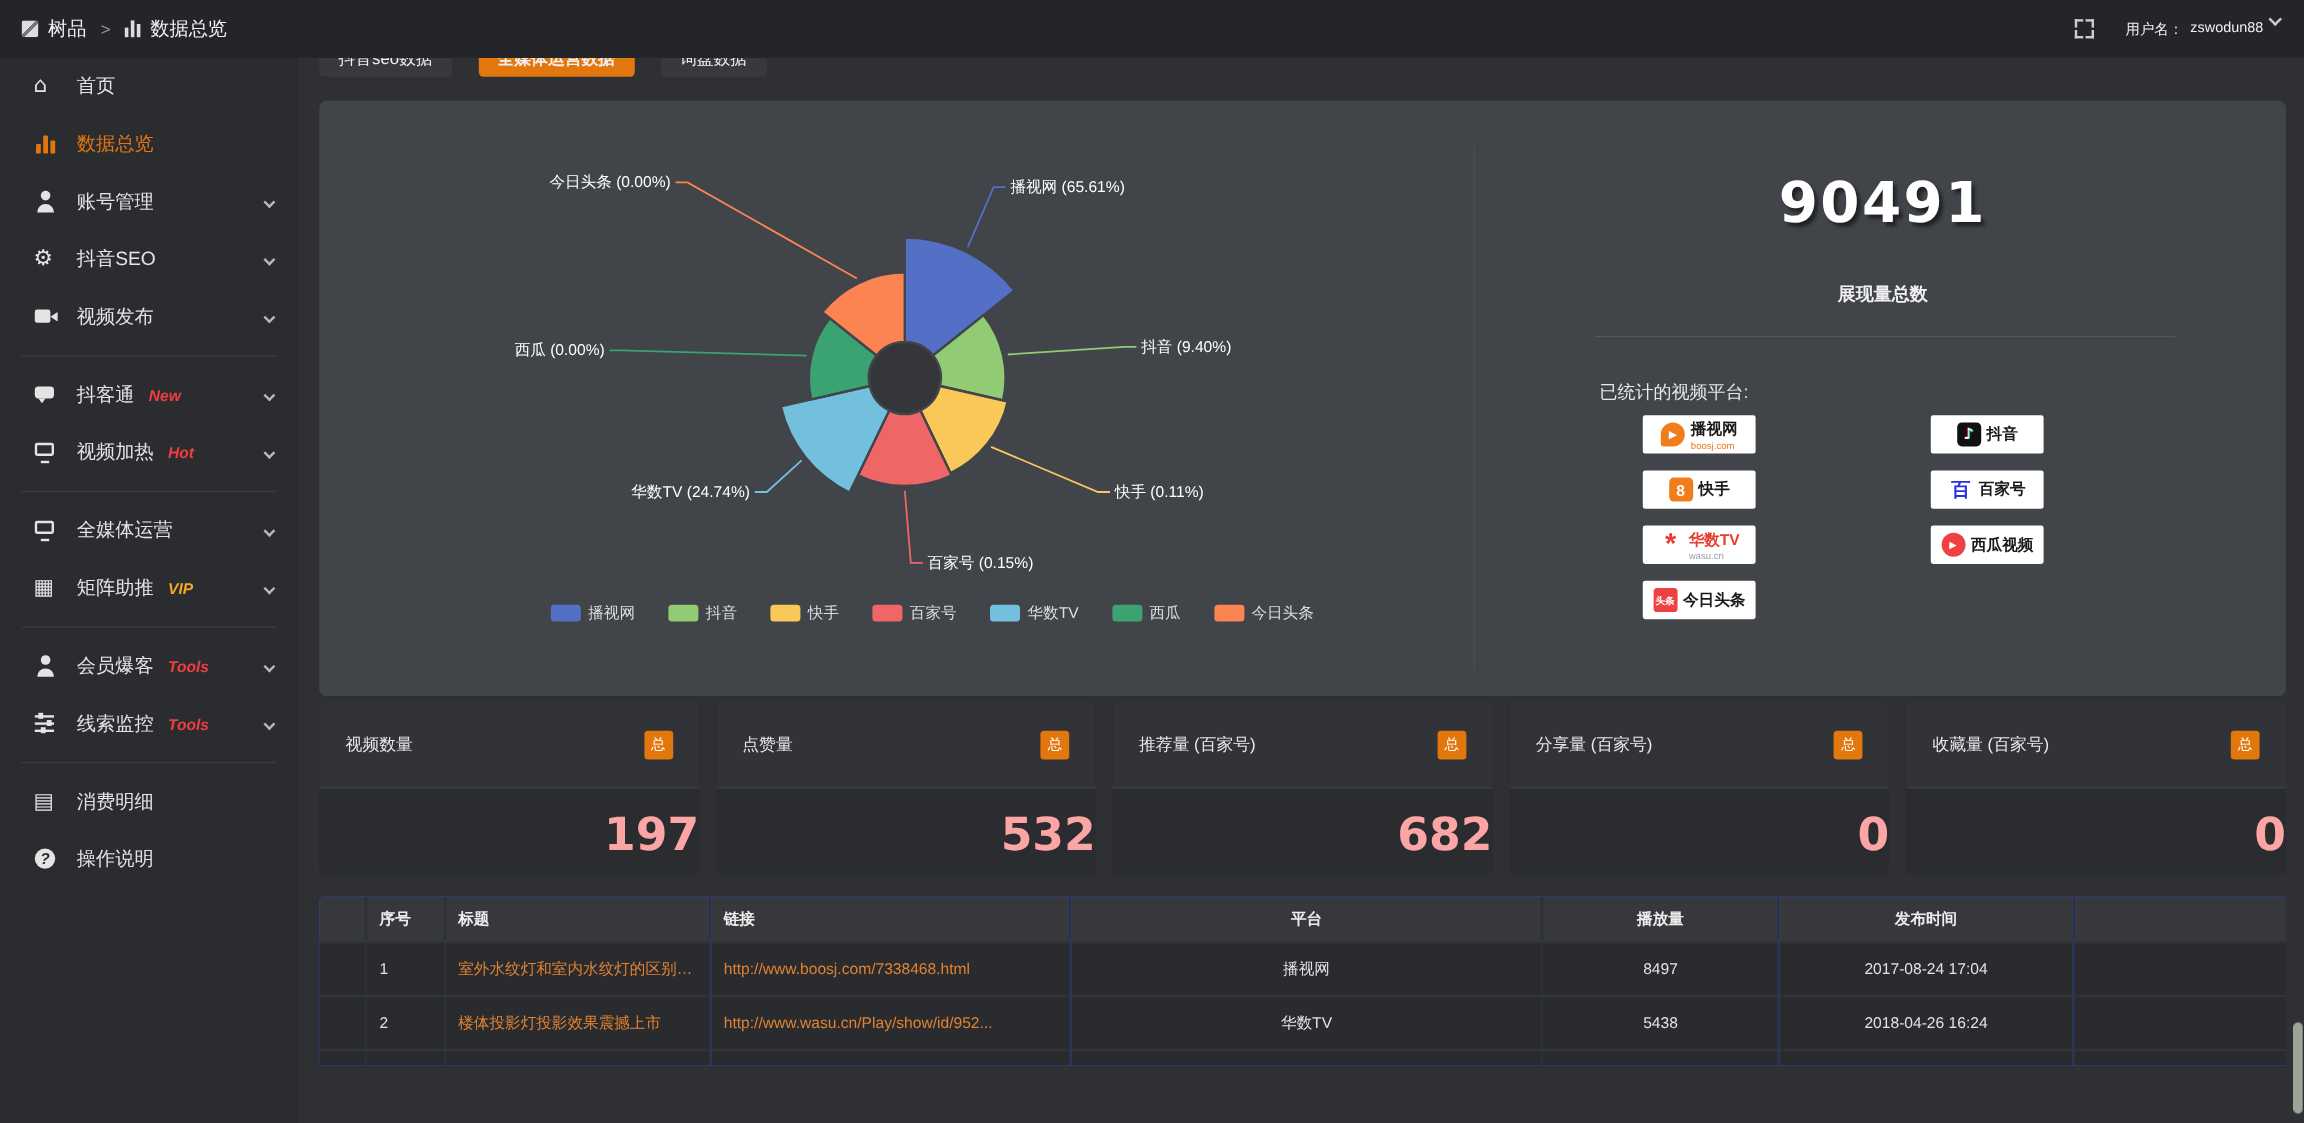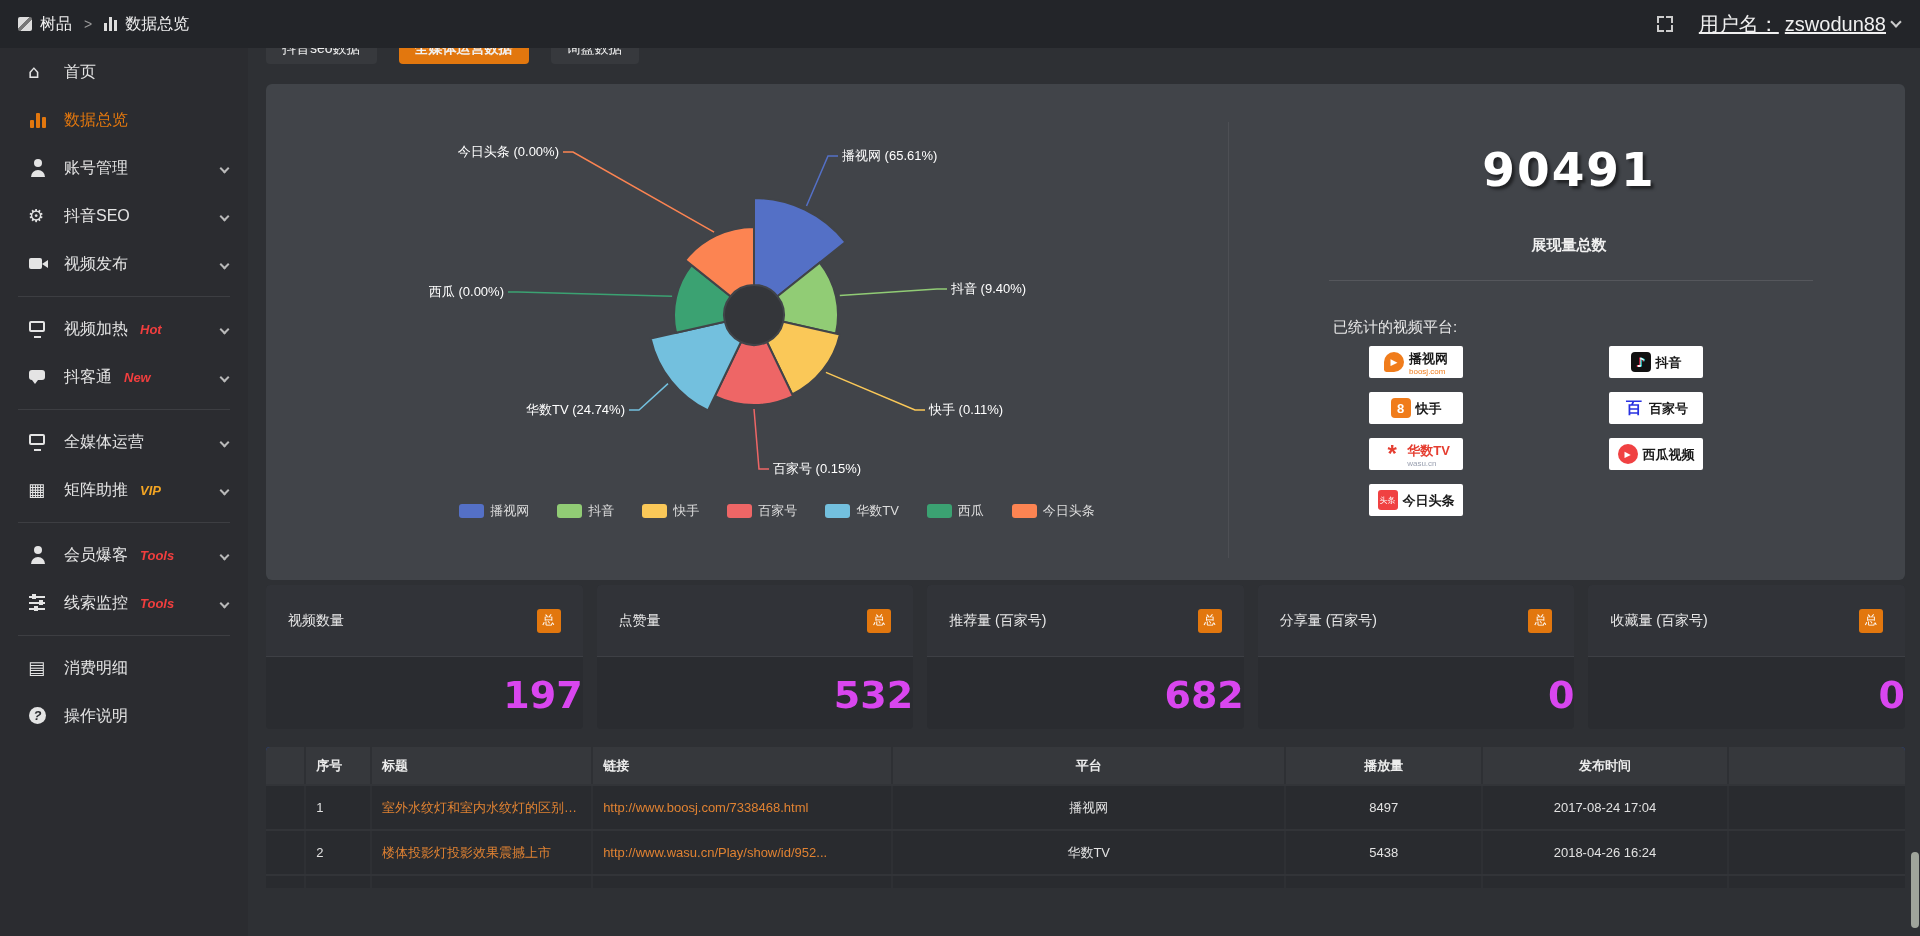--- a/index.html
+++ b/index.html
@@ -23,21 +23,21 @@
   .top-right { margin-left:auto; display:flex; align-items:center; gap:26px; padding-right:20px; }
   .fs-ico { position:relative; width:16px; height:16px; cursor:pointer; }
   .fs-ico::before { content:""; position:absolute; left:0; top:0; width:5px; height:5px;
                     border-left:2px solid #ccc; border-top:2px solid #ccc; }
   .fs-ico::after  { content:""; position:absolute; right:0; bottom:0; width:5px; height:5px;
                     border-right:2px solid #ccc; border-bottom:2px solid #ccc; }
   .fs-ico .c2::before { content:""; position:absolute; right:0; top:0; width:5px; height:5px;
                     border-right:2px solid #ccc; border-top:2px solid #ccc; }
   .fs-ico .c2::after { content:""; position:absolute; left:0; bottom:0; width:5px; height:5px;
                     border-left:2px solid #ccc; border-bottom:2px solid #ccc; }
-  .user-wrap { display:flex; align-items:center; gap:6px; font-size:20px; color:#f0f0f0; cursor:pointer;text-decoration:underline; }
+  .user-wrap { display:flex; align-items:flex-start; gap:6px; font-size:12px; color:#f0f0f0; cursor:pointer; }
   .chev-down { width:8px; height:8px; border-right:2px solid #ccc; border-bottom:2px solid #ccc;
                transform:rotate(45deg); margin-top:-4px; }
 
   
   .sidebar { position:fixed; top:48px; left:0; width:248px; height:888px; background:#2b2c30; z-index:20; }
   .side-item { height:48px; display:flex; align-items:center; padding:0 20px 0 28px; cursor:pointer;
                font-size:16px; color:#e4e4e4; position:relative; }
   .side-item .lbl { margin-left:14px; }
   .side-item.active { color:#e2770e; }
   .side-badge { font-style:italic; font-weight:bold; font-size:13px; margin-left:12px; }
@@ -103,21 +103,21 @@
   .sq { width:20px; height:20px; border-radius:4px; display:flex; align-items:center; justify-content:center; }
 
   
   .cards { display:grid; grid-template-columns:repeat(5,1fr); gap:14px; height:144px; margin-bottom:18px;text-align:right; }
   .card { background:#2a2c30; border-radius:4px; overflow:hidden; }
   .card-head { height:72px; background:#313338; border-bottom:1px solid #3e4045; display:flex;
                align-items:center; padding:0 22px; }
   .card-label { font-size:14px; color:#e8e8e8; }
   .card-badge { margin-left:auto; width:24px; height:24px; background:#e2770e; border-radius:3px;
                 color:#fff; font-size:12px; display:flex; align-items:center; justify-content:center; }
-  .card-value { padding:16px 0 0 24px; font-size:38px; font-weight:bold; color:#d946ef;
+  .card-value { padding:16px 0 0 24px; font-size:38px; font-weight:bold; color:#fca5a5;
                 font-family:"DejaVu Sans",sans-serif; }
 
   
   .table-panel { background:#1d4ed8; border-radius:4px 4px 0 0; overflow:hidden; height:141px; }
   table { width:100%; border-collapse:collapse; table-layout:fixed; }
   th { background:#36383c; height:38px; font-size:13px; font-weight:bold; color:#ececec; }
   td { height:45px; font-size:13px; color:#e2e2e2; background:#292b2f; }
   th,td { border-left:2px solid #2e3034; border-bottom:2px solid #323438; padding:0 10px;
           overflow:hidden; white-space:nowrap; text-overflow:ellipsis; }
   th:first-child, td:first-child { border-left:none; }
@@ -189,35 +189,35 @@
     <div class="side-item">
       <span class="icon ic-video">
         <i class="vbody"></i>
         <i class="vlens"></i>
       </span>
       <span class="lbl">视频发布</span>
       <span class="side-arrow"></span>
     </div>
     <div class="side-div"></div>
     <div class="side-item">
+      <span class="icon ic-chat">
+        <i class="cbody"></i>
+        <i class="ctail"></i>
+      </span>
+      <span class="lbl">抖客通</span>
+      <span class="side-badge" style="color: rgb(240, 62, 62);">New</span>
+      <span class="side-arrow"></span>
+    </div>
+    <div class="side-item">
       <span class="icon ic-monitor">
         <i class="mscr"></i>
         <i class="mstand"></i>
       </span>
       <span class="lbl">视频加热</span>
       <span class="side-badge" style="color: rgb(240, 62, 62);">Hot</span>
-      <span class="side-arrow"></span>
-    </div>
-    <div class="side-item">
-      <span class="icon ic-chat">
-        <i class="cbody"></i>
-        <i class="ctail"></i>
-      </span>
-      <span class="lbl">抖客通</span>
-      <span class="side-badge" style="color: rgb(240, 62, 62);">New</span>
       <span class="side-arrow"></span>
     </div>
     <div class="side-div"></div>
     <div class="side-item">
       <span class="icon ic-monitor">
         <i class="mscr"></i>
         <i class="mstand"></i>
       </span>
       <span class="lbl">全媒体运营</span>
       <span class="side-arrow"></span>
@@ -352,21 +352,21 @@
             <span><span class="pname">快手</span></span>
           </div>
           <div class="pbadge" style="left: 0px; top: 92px;">
             <span class="plogo">
               <span class="sq" style="font-size:24px;color:#e53d30;font-weight:bold;line-height:10px;">*</span>
             </span>
             <span><span class="pname" style="color: rgb(229, 61, 48);">华数TV</span><span class="psub" style="color: rgb(154, 160, 176);">wasu.cn</span></span>
           </div>
           <div class="pbadge" style="left: 0px; top: 138px;">
             <span class="plogo">
-              <span class="sq" style="background:#f04142;border-radius:3px;color:#fff;font-size:8px;font-weight:normal;">头条</span>
+              <span class="sq" style="background:#f04142;border-radius:3px;color:#fff;font-size:8px;font-weight:bold;">头条</span>
             </span>
             <span><span class="pname">今日头条</span></span>
           </div>
           <div class="pbadge" style="left: 240px; top: 0px;">
             <span class="plogo">
               <span class="sq" style="background:#111;color:#fff;font-size:13px;text-shadow:1px 0 #25f4ee,-1px 0 #fe2c55;font-family:'DejaVu Sans',sans-serif;">♪</span>
             </span>
             <span><span class="pname">抖音</span></span>
           </div>
           <div class="pbadge" style="left: 240px; top: 46px;">

